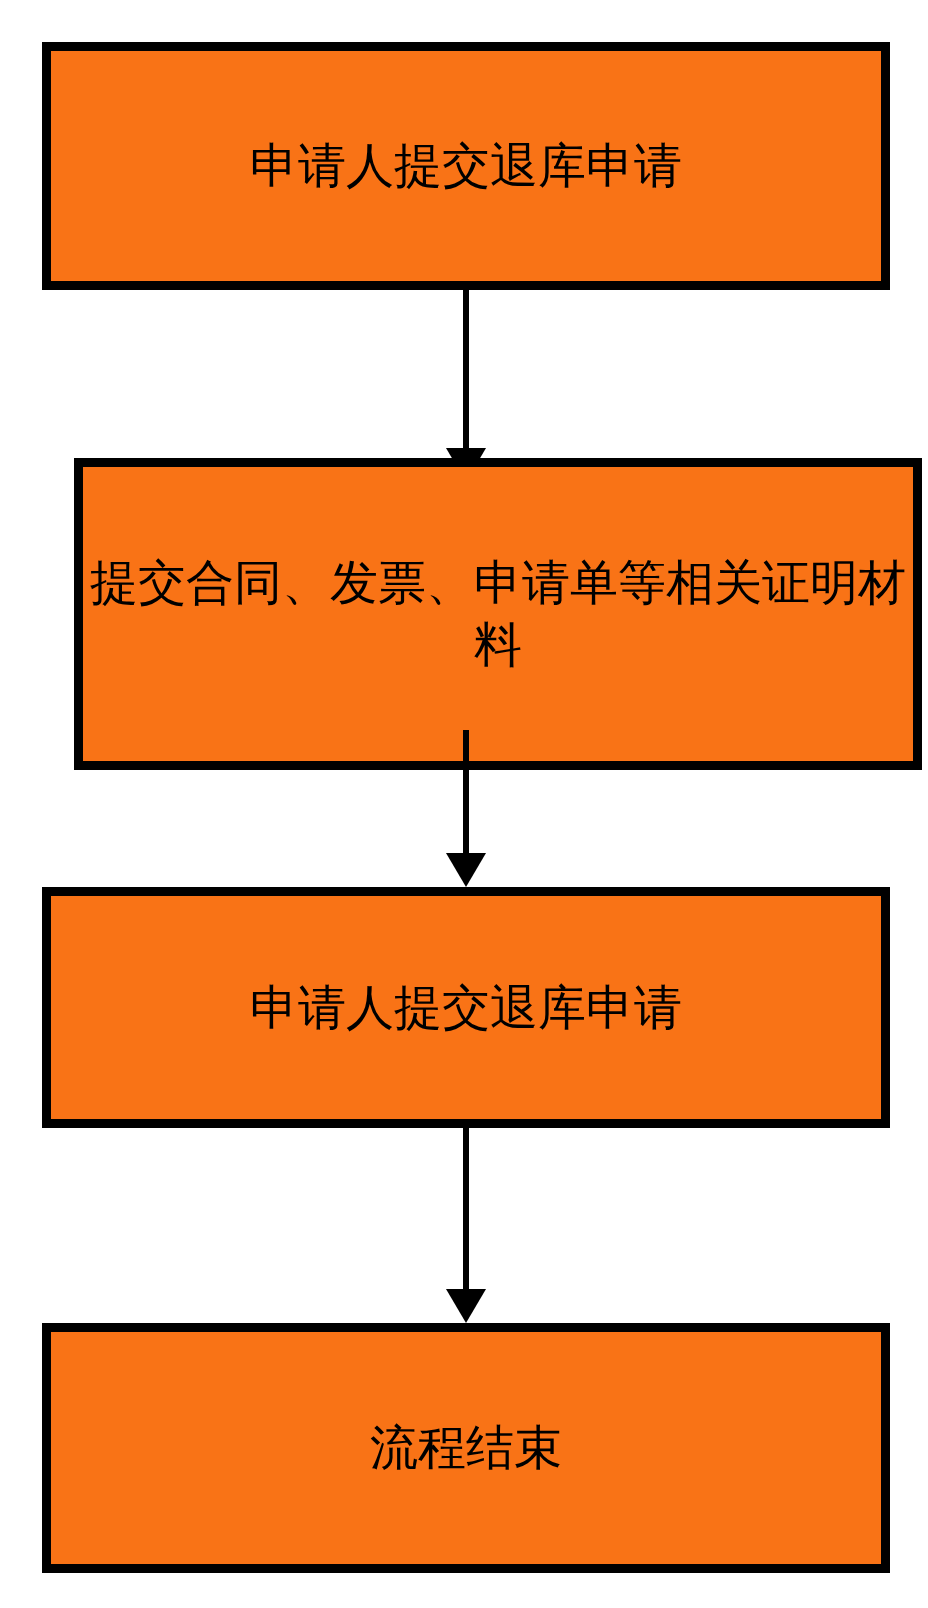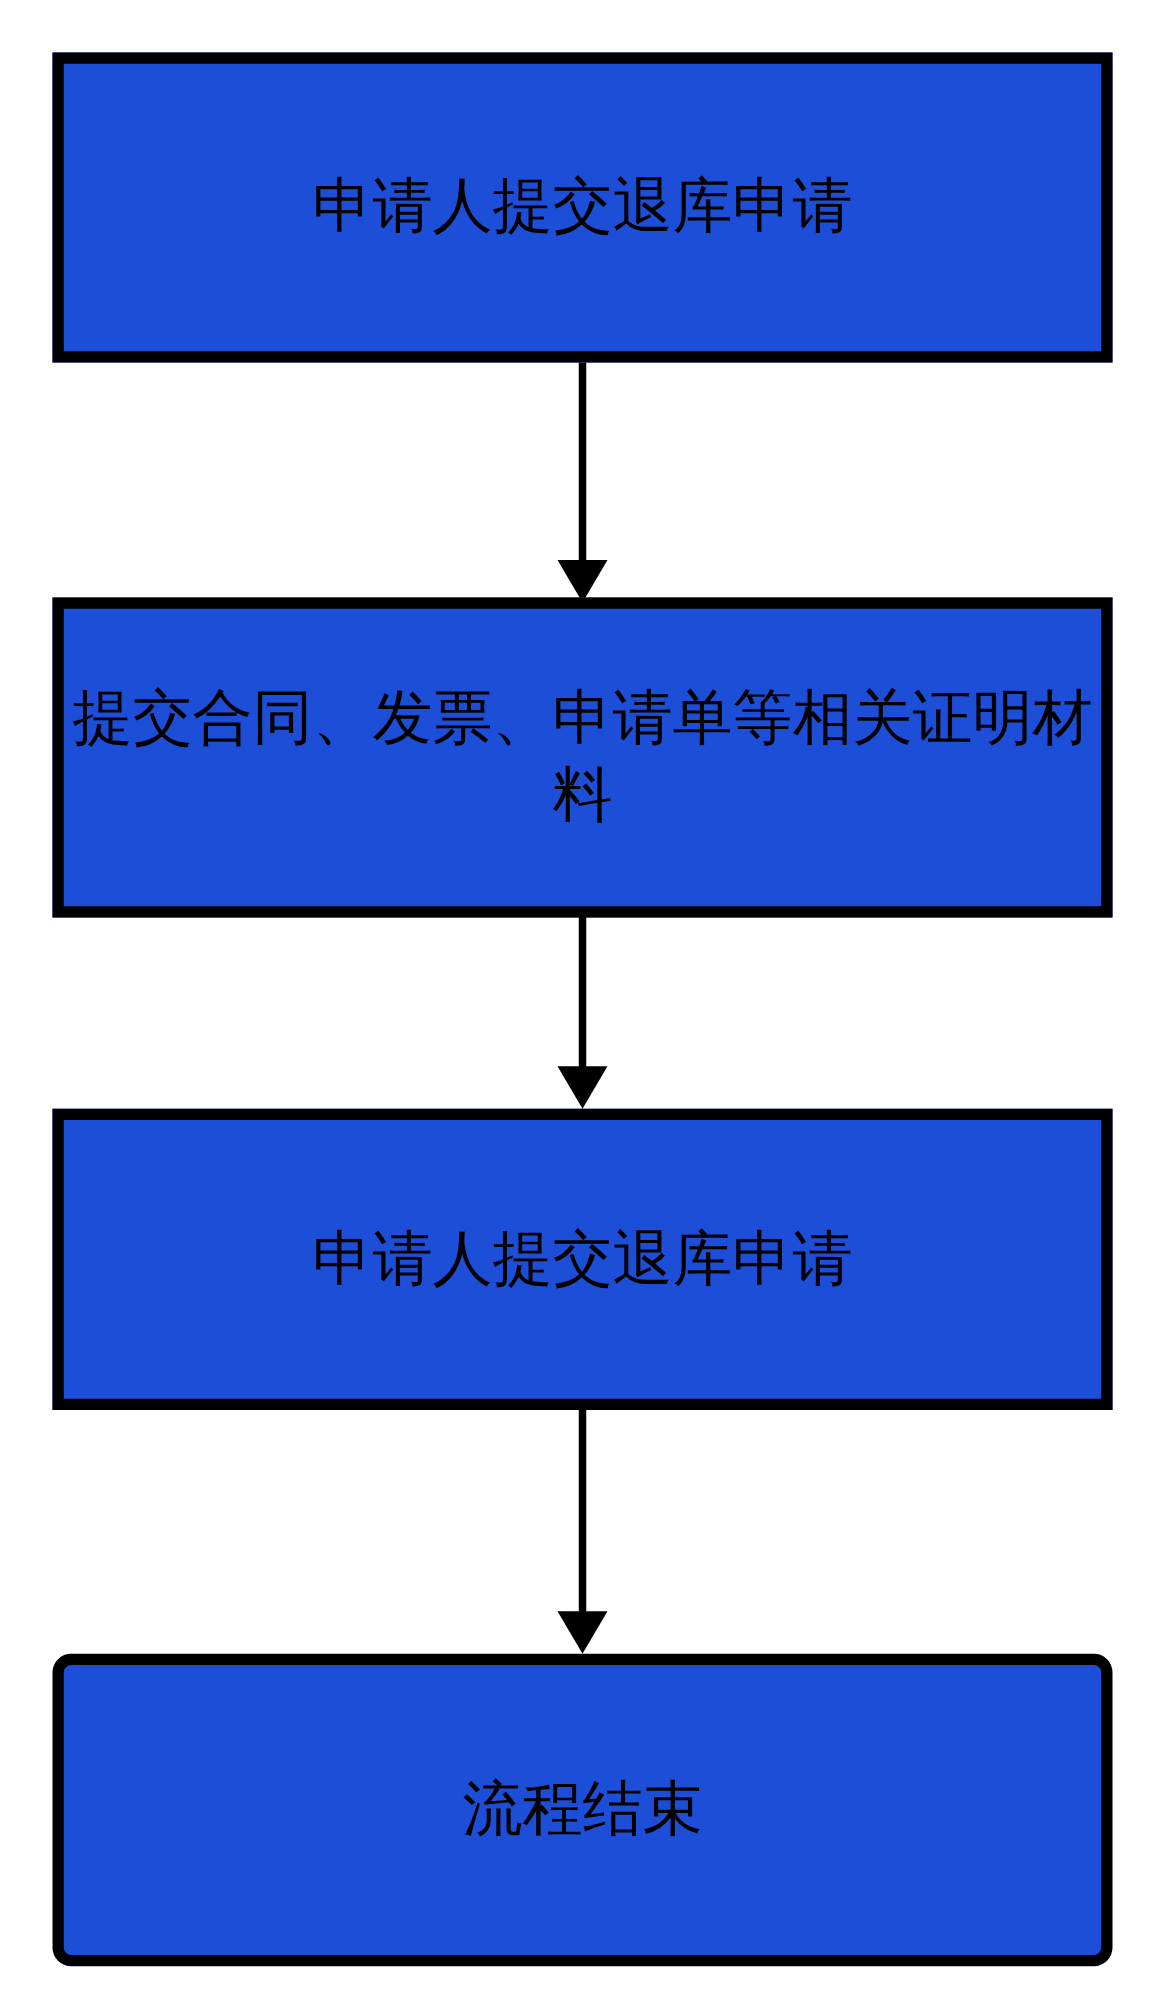--- a/index.html
+++ b/index.html
@@ -14,36 +14,36 @@
     font-family: "Liberation Sans", sans-serif;
     color: #000000;
     overflow: hidden;
   }
   .flow-box {
     position: absolute;
     left: 42px;
     width: 848px;
     box-sizing: border-box;
     border: 9px solid #000000;
-    background: #1d4ed8;
+    background: #f97316;
     display: flex;
     flex-direction: column;
     align-items: center;
     justify-content: center;
     text-align: center;
     font-size: 48px;
     line-height: 62px;
   }
   .flow-box .line {
     white-space: nowrap;
   }
   #box1 { top: 42px;   height: 248px; }
-  #box2 { top: 478px;  height: 256px; }
+  #box2 { top: 458px;  height: 312px; margin-left: 32px; }
   #box3 { top: 887px;  height: 241px; }
-  #box4 { top: 1323px; height: 250px; border-radius: 15px; }
+  #box4 { top: 1323px; height: 250px; }
 
   .arrow {
     position: absolute;
     left: 42px;
     width: 848px;
     display: flex;
     flex-direction: column;
     align-items: center;
   }
   #arrow1 { top: 290px;  height: 192px; }

